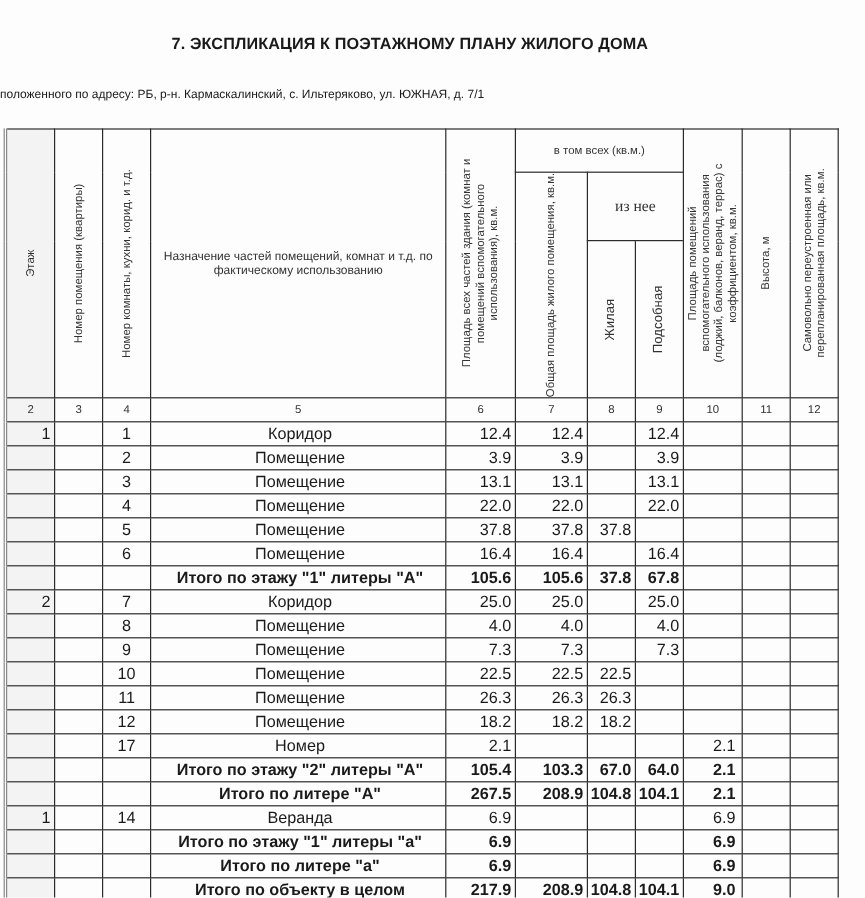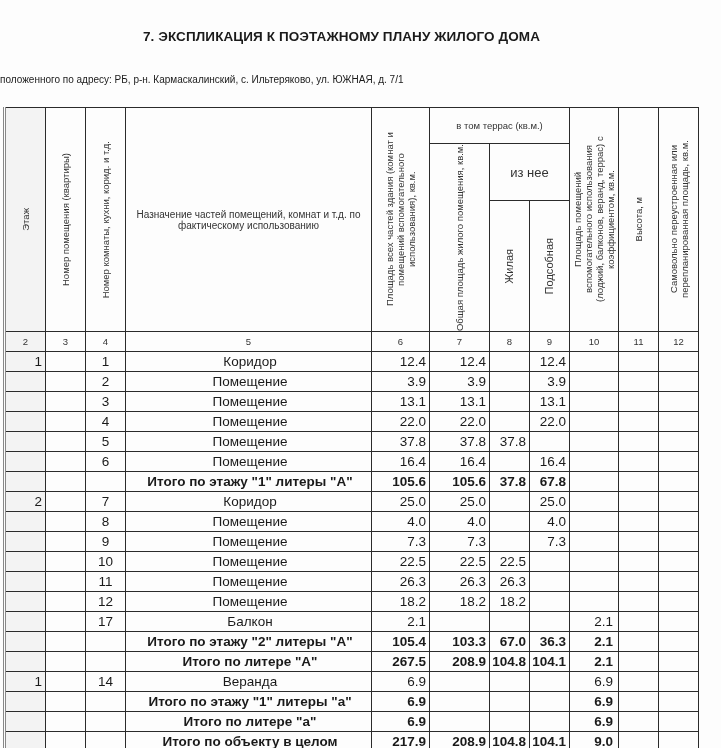--- a/index.html
+++ b/index.html
@@ -36,21 +36,21 @@
   .num-row td { height:19px; font-size:9.5px; text-align:center; color:#333; }
   .data-row td { height:19px; font-size:13.5px; }
   .c-floor { text-align:right; padding-right:3px; }
   .c-room { text-align:center; }
   .c-name { text-align:center; padding-left:3px; white-space:nowrap; }
   .c-num { text-align:right; padding-right:3px; }
   .c-num10 { text-align:right; padding-right:5px; }
   .bold td.c-name, .bold td.c-num, .bold td.c-num10 { font-weight:bold; }
   .leftedge { border-left:3px double #888; }
   .floor-shade { background:#f3f3f3; }
-  .vocab { font-size:12.5px; }
+  .vocab { font-size:12.5px;font-family:Liberation Serif, serif; }
 </style>
 </head>
 <body>
 
 <div class="title">7. ЭКСПЛИКАЦИЯ К ПОЭТАЖНОМУ ПЛАНУ ЖИЛОГО ДОМА</div>
 <div class="address">положенного по адресу:  РБ, р-н. Кармаскалинский, с. Ильтеряково, ул. ЮЖНАЯ, д. 7/1</div>
 
 <div class="sheet">
 <table>
   <colgroup>
@@ -74,21 +74,21 @@
       <th rowspan="3">
         <div class="vert">Номер помещения (квартиры)</div>
       </th>
       <th rowspan="3">
         <div class="vert">Номер комнаты, кухни, корид. и т.д.</div>
       </th>
       <th rowspan="3" style="padding:0 10px;font-size:10px;">Назначение частей помещений, комнат и т.д. по фактическому использованию</th>
       <th rowspan="3">
         <div class="vert" style="height:175px;">Площадь всех частей здания (комнат и помещений вспомогательного использования), кв.м.</div>
       </th>
-      <th colspan="3">в том террас (кв.м.)</th>
+      <th colspan="3">в том всех (кв.м.)</th>
       <th rowspan="3">
         <div class="vert" style="height:175px;">Площадь помещений вспомогательного использования (лоджий, балконов, веранд, террас) с коэффициентом, кв.м.</div>
       </th>
       <th rowspan="3">
         <div class="vert">Высота, м</div>
       </th>
       <th rowspan="3">
         <div class="vert" style="height:175px;">Самовольно переустроенная или перепланированная площадь, кв.м.</div>
       </th>
     </tr>
@@ -287,38 +287,38 @@
     <td class="c-num">18.2</td>
     <td class="c-num"></td>
     <td class="c-num10"></td>
     <td class="c-num"></td>
     <td class="c-num"></td>
   </tr>
         <tr class="data-row">
     <td class="c-floor leftedge floor-shade"></td>
     <td class="c-room"></td>
     <td class="c-room">17</td>
-    <td class="c-name">Балкон</td>
+    <td class="c-name">Номер</td>
     <td class="c-num">2.1</td>
     <td class="c-num"></td>
     <td class="c-num"></td>
     <td class="c-num"></td>
     <td class="c-num10">2.1</td>
     <td class="c-num"></td>
     <td class="c-num"></td>
   </tr>
         <tr class="data-row bold">
     <td class="c-floor leftedge floor-shade"></td>
     <td class="c-room"></td>
     <td class="c-room"></td>
     <td class="c-name">Итого по этажу "2" литеры "А"</td>
     <td class="c-num">105.4</td>
     <td class="c-num">103.3</td>
     <td class="c-num">67.0</td>
-    <td class="c-num">36.3</td>
+    <td class="c-num">64.0</td>
     <td class="c-num10">2.1</td>
     <td class="c-num"></td>
     <td class="c-num"></td>
   </tr>
         <tr class="data-row bold">
     <td class="c-floor leftedge floor-shade"></td>
     <td class="c-room"></td>
     <td class="c-room"></td>
     <td class="c-name">Итого по литере "А"</td>
     <td class="c-num">267.5</td>

